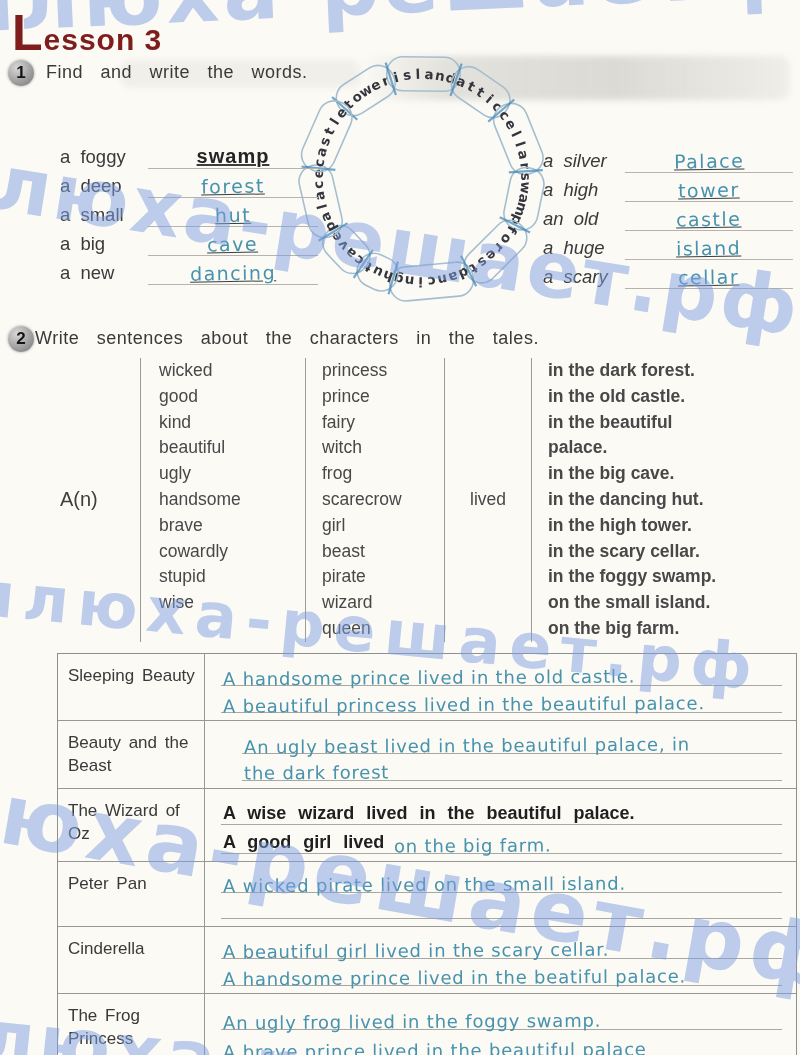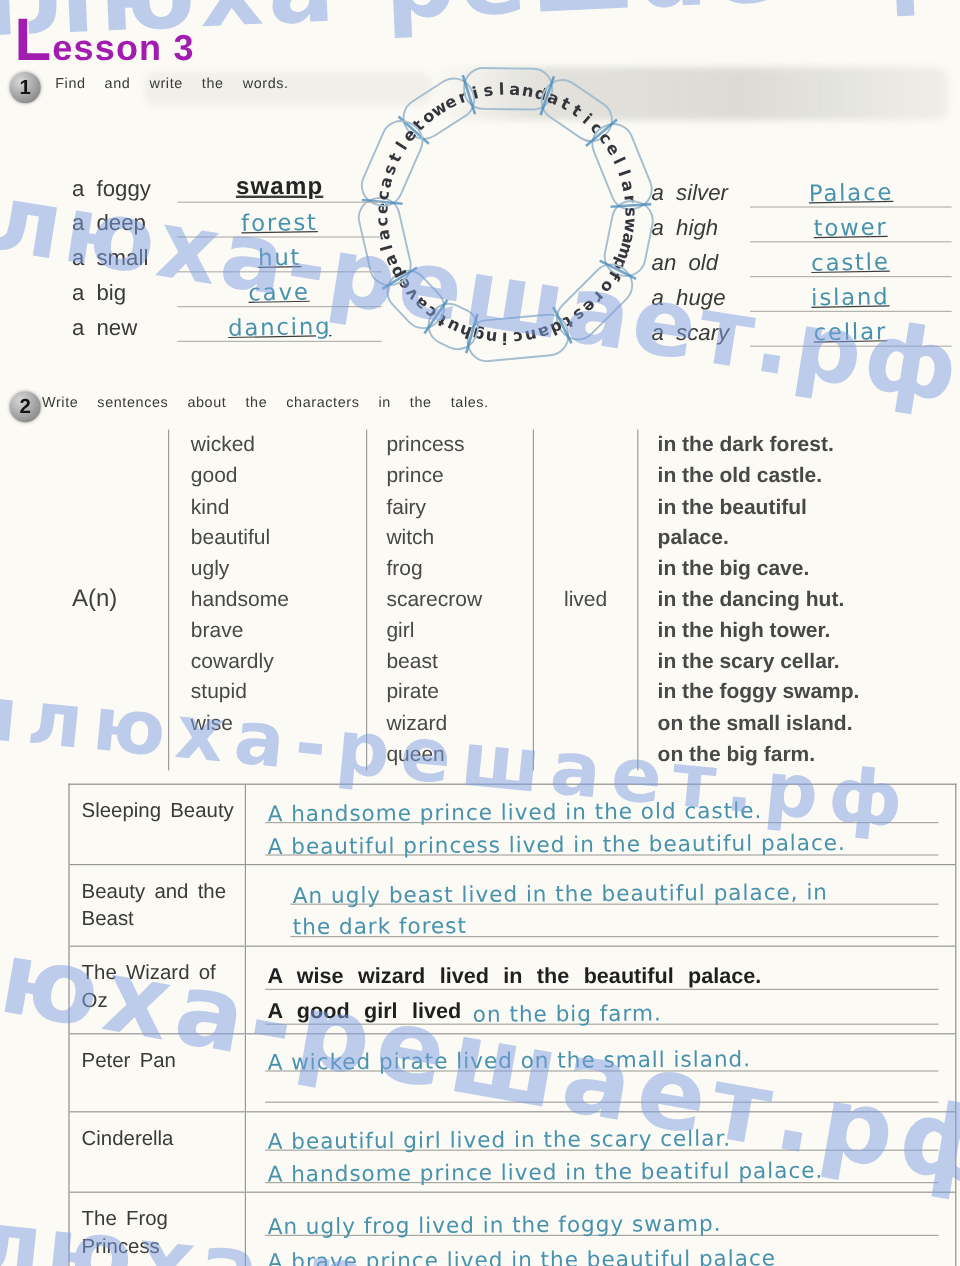--- a/index.html
+++ b/index.html
@@ -3,29 +3,29 @@
 <meta charset="utf-8">
 <style>
   html,body{margin:0;padding:0;background:#e8e8e8;}
   .page{position:relative;width:800px;height:1055px;background:#fbfaf5;overflow:hidden;
         font-family:"Liberation Sans",sans-serif;color:#3d3d3d;}
   .smudge{position:absolute;pointer-events:none;filter:blur(3px);border-radius:10px;}
   #smudge1{left:360px;top:56px;width:430px;height:44px;
      background:linear-gradient(90deg,rgba(140,138,130,0) 0%,rgba(140,138,130,.22) 20%,rgba(130,128,120,.26) 60%,rgba(140,138,130,.10) 100%);}
   #smudge2{left:120px;top:60px;width:240px;height:28px;background:rgba(150,148,140,.10);}
 
-  .title{position:absolute;left:12px;top:4px;font-size:30px;font-weight:bold;color:#a21caf;letter-spacing:1px;}
+  .title{position:absolute;left:12px;top:4px;font-size:30px;font-weight:bold;color:#7f1d1d;letter-spacing:1px;}
   .title::first-letter{font-size:50px;}
 
   .badge{position:absolute;width:26px;height:26px;border-radius:50%;
      background:radial-gradient(circle at 35% 30%,#d8d8d8,#8d8d8d 75%);
      color:#141414;font-weight:bold;font-size:17px;display:flex;align-items:center;justify-content:center;
      box-shadow:0 0 3px rgba(0,0,0,.35);}
   #badge1{left:8px;top:60px;} #badge2{left:8px;top:326px;}
-  .instr{position:absolute;font-size:12px;word-spacing:12px;color:#3a3a3a;letter-spacing:.5px;}
+  .instr{position:absolute;font-size:18px;word-spacing:12px;color:#3a3a3a;letter-spacing:.5px;}
   #instr1{left:46px;top:62px;} #instr2{left:35px;top:328px;}
 
   #ring-svg{position:absolute;left:293px;top:40px;width:258px;height:276px;}
   .capsule{fill:none;stroke:#a5becf;stroke-width:1.6px;}
   .tick{stroke:#3c85b8;stroke-width:2.2px;opacity:.7;}
   .ring-letter{font-family:"DejaVu Sans",sans-serif;font-size:13.5px;font-weight:bold;fill:#35353d;text-anchor:middle;}
 
   .fill-list{position:absolute;}
   #ex1-left{left:60px;top:140px;width:258px;}
   #ex1-right{left:543px;top:144px;width:250px;}

